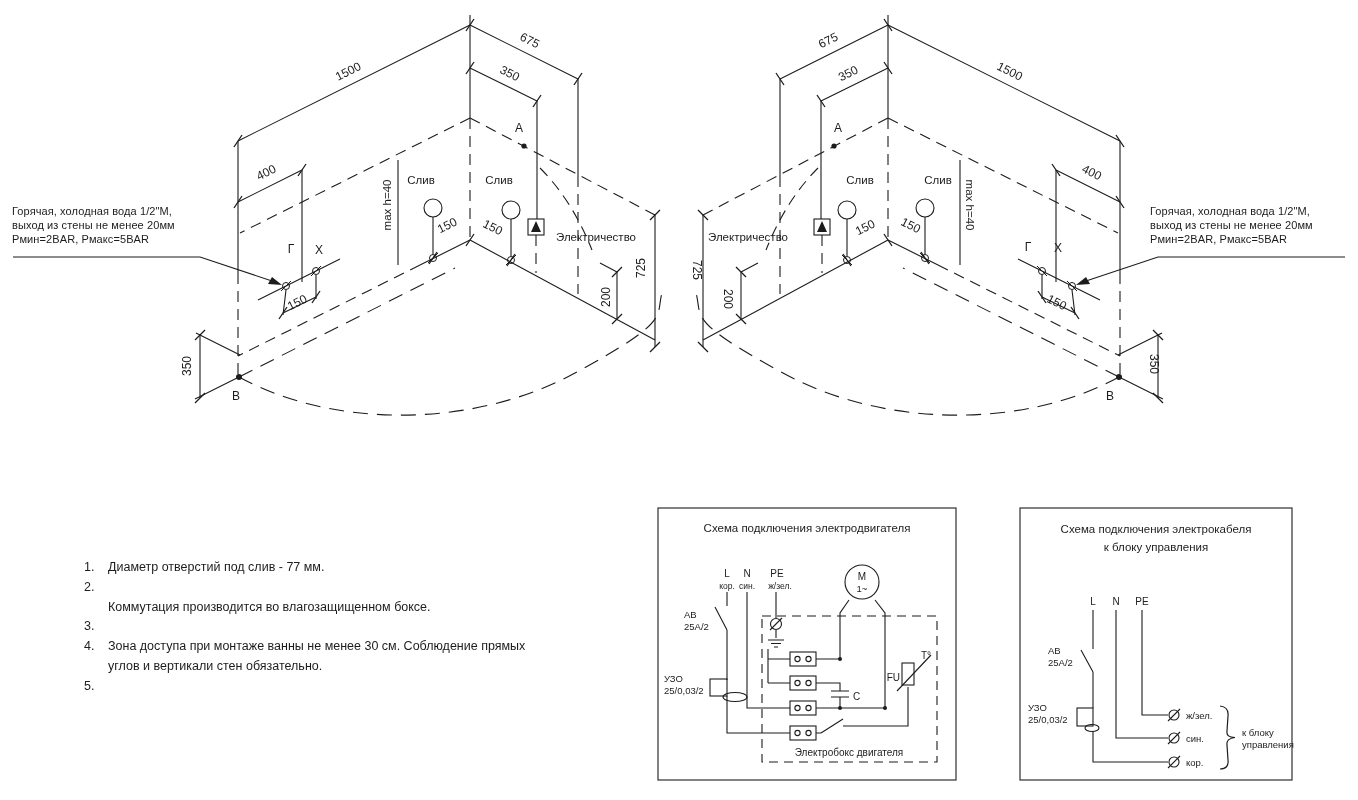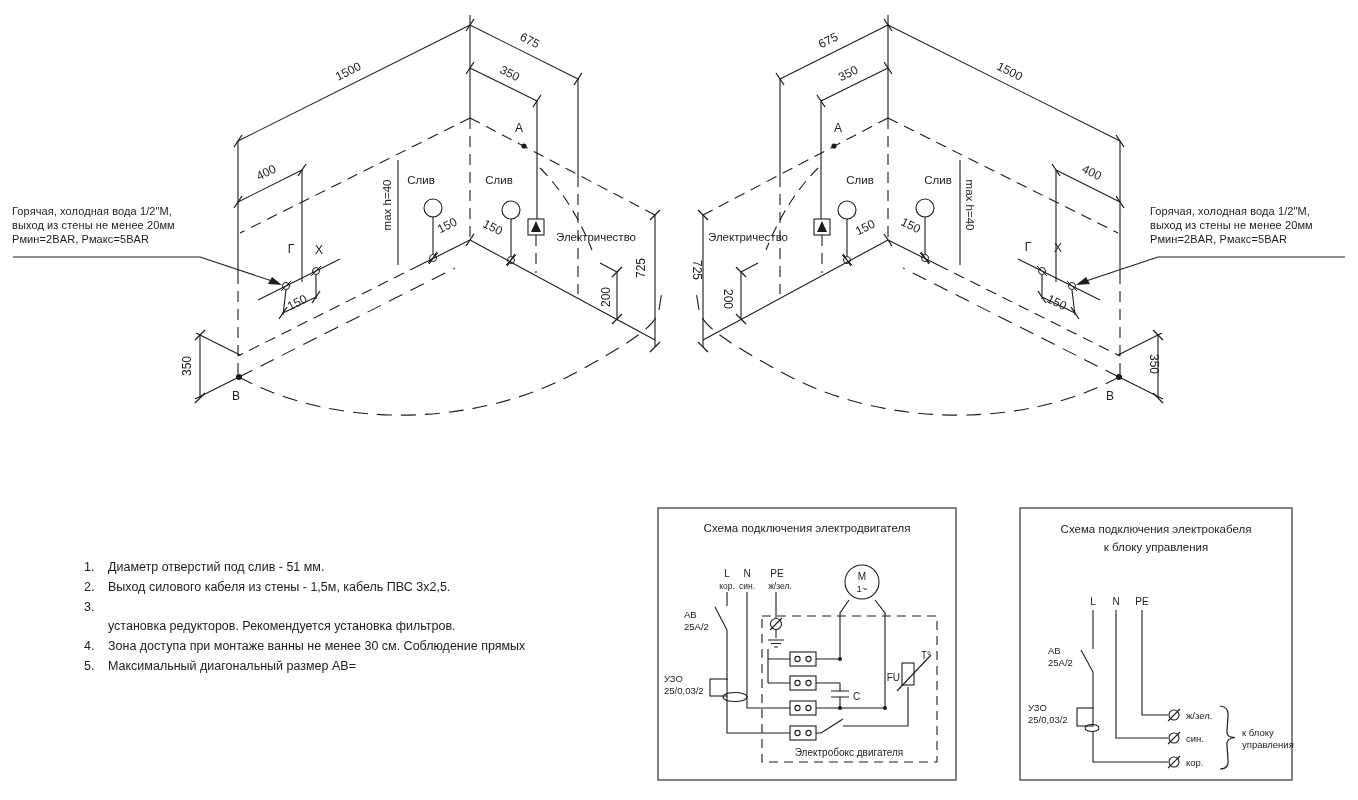--- a/index.html
+++ b/index.html
@@ -251,39 +251,38 @@
 
   <div class="annot" style="left:1150px;top:204px;">
     <div>Горячая, холодная вода 1/2"М,</div>
     <div>выход из стены не менее 20мм</div>
     <div>Рмин=2BAR, Рмакс=5BAR</div>
   </div>
 
   <div class="notes">
     <div class="note-line">
       <span class="note-num">1.</span>
-      <span>Диаметр отверстий под слив  - 51 мм.</span>
+      <span>Диаметр отверстий под слив  - 77 мм.</span>
     </div>
     <div class="note-line">
       <span class="note-num">2.</span>
-      <span>Выход силового кабеля из стены - 1,5м, кабель ПВС 3х2,5.</span>
     </div>
     <div class="note-line">
       <span class="note-num"></span>
+      <span>Коммутация производится во влагозащищенном боксе.</span>
     </div>
     <div class="note-line">
       <span class="note-num">3.</span>
-    </div>
-    <div class="note-line">
-      <span class="note-num"></span>
-      <span>установка редукторов. Рекомендуется установка фильтров.</span>
     </div>
     <div class="note-line">
       <span class="note-num">4.</span>
       <span>Зона доступа при монтаже ванны не менее 30 см. Соблюдение прямых</span>
     </div>
     <div class="note-line">
+      <span class="note-num"></span>
+      <span>углов и вертикали стен обязательно.</span>
+    </div>
+    <div class="note-line">
       <span class="note-num">5.</span>
-      <span>Максимальный диагональный размер АВ=</span>
     </div>
   </div>
 
 </div>
 
 </body></html>

